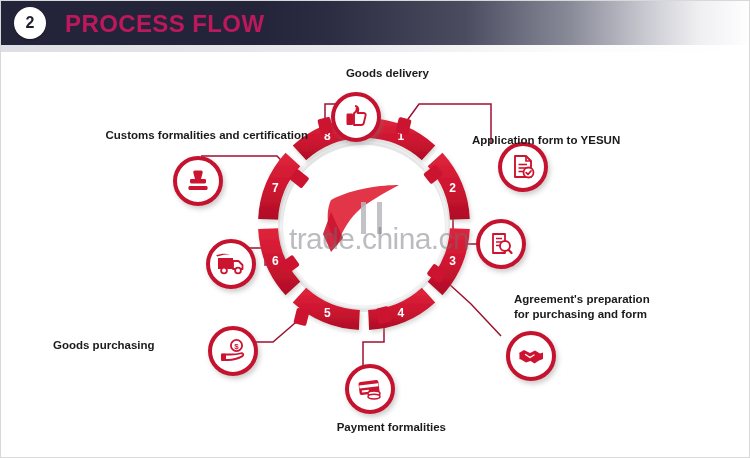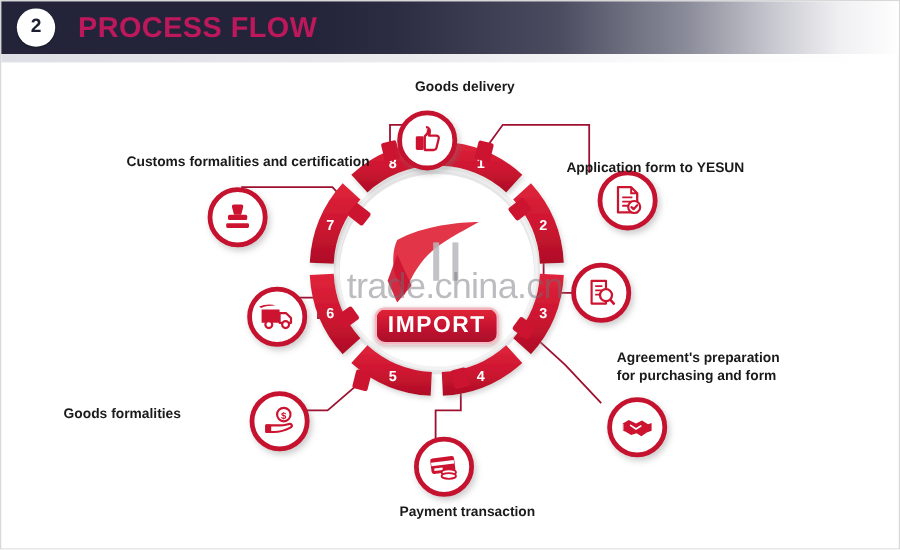--- a/index.html
+++ b/index.html
@@ -241,23 +241,20 @@
         <path d="M 330 148 C 352 136 382 133 398 133 C 382 142 366 150 356 160
                  C 346 170 340 182 336 194 L 328 176 C 326 168 326 156 330 148 Z" fill="#e02437" opacity="0.92"></path>
         <path d="M 330 160 L 342 186 L 330 200 L 322 182 Z" fill="#cc1430" opacity="0.9"></path>
         <rect x="360" y="150" width="5" height="32" fill="#b9b9bd" opacity="0.85"></rect>
         <rect x="376" y="150" width="5" height="32" fill="#b9b9bd" opacity="0.85"></rect>
       </g>
     </svg>
 
     <div id="watermark">trade.china.cn</div>
 
-    <div id="import-pill">
-      <span>IMPORT</span>
-    </div>
 
     <div class="node" style="left:330px; top:40px;">
       <svg width="30" height="30" viewBox="0 0 30 30">
         <path d="M14 4 C16.5 4 17.6 6.2 17.2 8.2 L16.6 11 L22.5 11 C24 11 25 12 24.6 13.4
                  L22.8 21 C22.5 22.3 21.4 23 20.2 23 L13 23 L13 11.4 C15 10 16 7.8 15.6 5.6" fill="none" stroke="#cc1430" stroke-width="1.9" stroke-linejoin="round"></path>
         <rect x="5.5" y="11.5" width="6.6" height="11.5" rx="1.2" fill="#cc1430"></rect>
       </svg>
     </div>
     <div class="node-label lbl-center" style="left:283px; top:14px; width:145px;">Goods delivery</div>
 
@@ -301,32 +298,32 @@
 
     <div class="node" style="left:344px; top:312px;">
       <svg width="30" height="30" viewBox="0 0 30 30">
         <rect x="4" y="7" width="20" height="13" rx="2" fill="#cc1430" transform="rotate(-7 14 13.5)"></rect>
         <rect x="4.5" y="10.4" width="19" height="3" fill="#ffffff" transform="rotate(-7 14 13.5)"></rect>
         <rect x="6.5" y="15.6" width="7" height="2" fill="#ffffff" transform="rotate(-7 14 13.5)"></rect>
         <ellipse cx="19" cy="19.5" rx="6" ry="2.4" fill="#ffffff" stroke="#cc1430" stroke-width="1.5"></ellipse>
         <ellipse cx="19" cy="22.6" rx="6" ry="2.4" fill="#ffffff" stroke="#cc1430" stroke-width="1.5"></ellipse>
       </svg>
     </div>
-    <div class="node-label lbl-center" style="left:295px; top:368px; width:150px;">Payment transaction</div>
+    <div class="node-label lbl-center" style="left:295px; top:368px; width:150px;">Payment formalities</div>
 
     <div class="node" style="left:207px; top:274px;">
       <svg width="30" height="30" viewBox="0 0 30 30">
         <circle cx="18.5" cy="9.5" r="5.6" fill="none" stroke="#cc1430" stroke-width="1.8"></circle>
         <text x="18.5" y="13" text-anchor="middle" font-size="8" font-weight="bold" fill="#cc1430" font-family="'Liberation Sans', sans-serif">$</text>
         <path d="M4 18.5 L10 18.5 C14 18.5 18 18.8 22 17.5 C25 16.6 26.5 19 24 20.4
                  C20 22.6 15 24 10 24 L4 24 Z" fill="none" stroke="#cc1430" stroke-width="1.8" stroke-linejoin="round"></path>
         <rect x="3" y="17.8" width="5" height="6.8" rx="1" fill="#cc1430"></rect>
       </svg>
     </div>
-    <div class="node-label lbl-right" style="left:52px; top:286px; width:145px;">Goods formalities</div>
+    <div class="node-label lbl-right" style="left:52px; top:286px; width:145px;">Goods purchasing</div>
 
     <div class="node" style="left:205px; top:187px;">
       <svg width="32" height="30" viewBox="0 0 32 30">
         <path d="M3 9 L18 9 L18 20 L3 20 Z" fill="#cc1430"></path>
         <path d="M18 12 L23.5 12 L27.5 16 L27.5 20 L18 20 Z" fill="none" stroke="#cc1430" stroke-width="1.8" stroke-linejoin="round"></path>
         <circle cx="9" cy="21.5" r="2.9" fill="#ffffff" stroke="#cc1430" stroke-width="1.8"></circle>
         <circle cx="23" cy="21.5" r="2.9" fill="#ffffff" stroke="#cc1430" stroke-width="1.8"></circle>
         <path d="M1 6.5 C5 4.6 11 4.2 15 5.6 C11.5 5.4 6 6 2.5 7.6 Z" fill="#cc1430"></path>
       </svg>
     </div>

